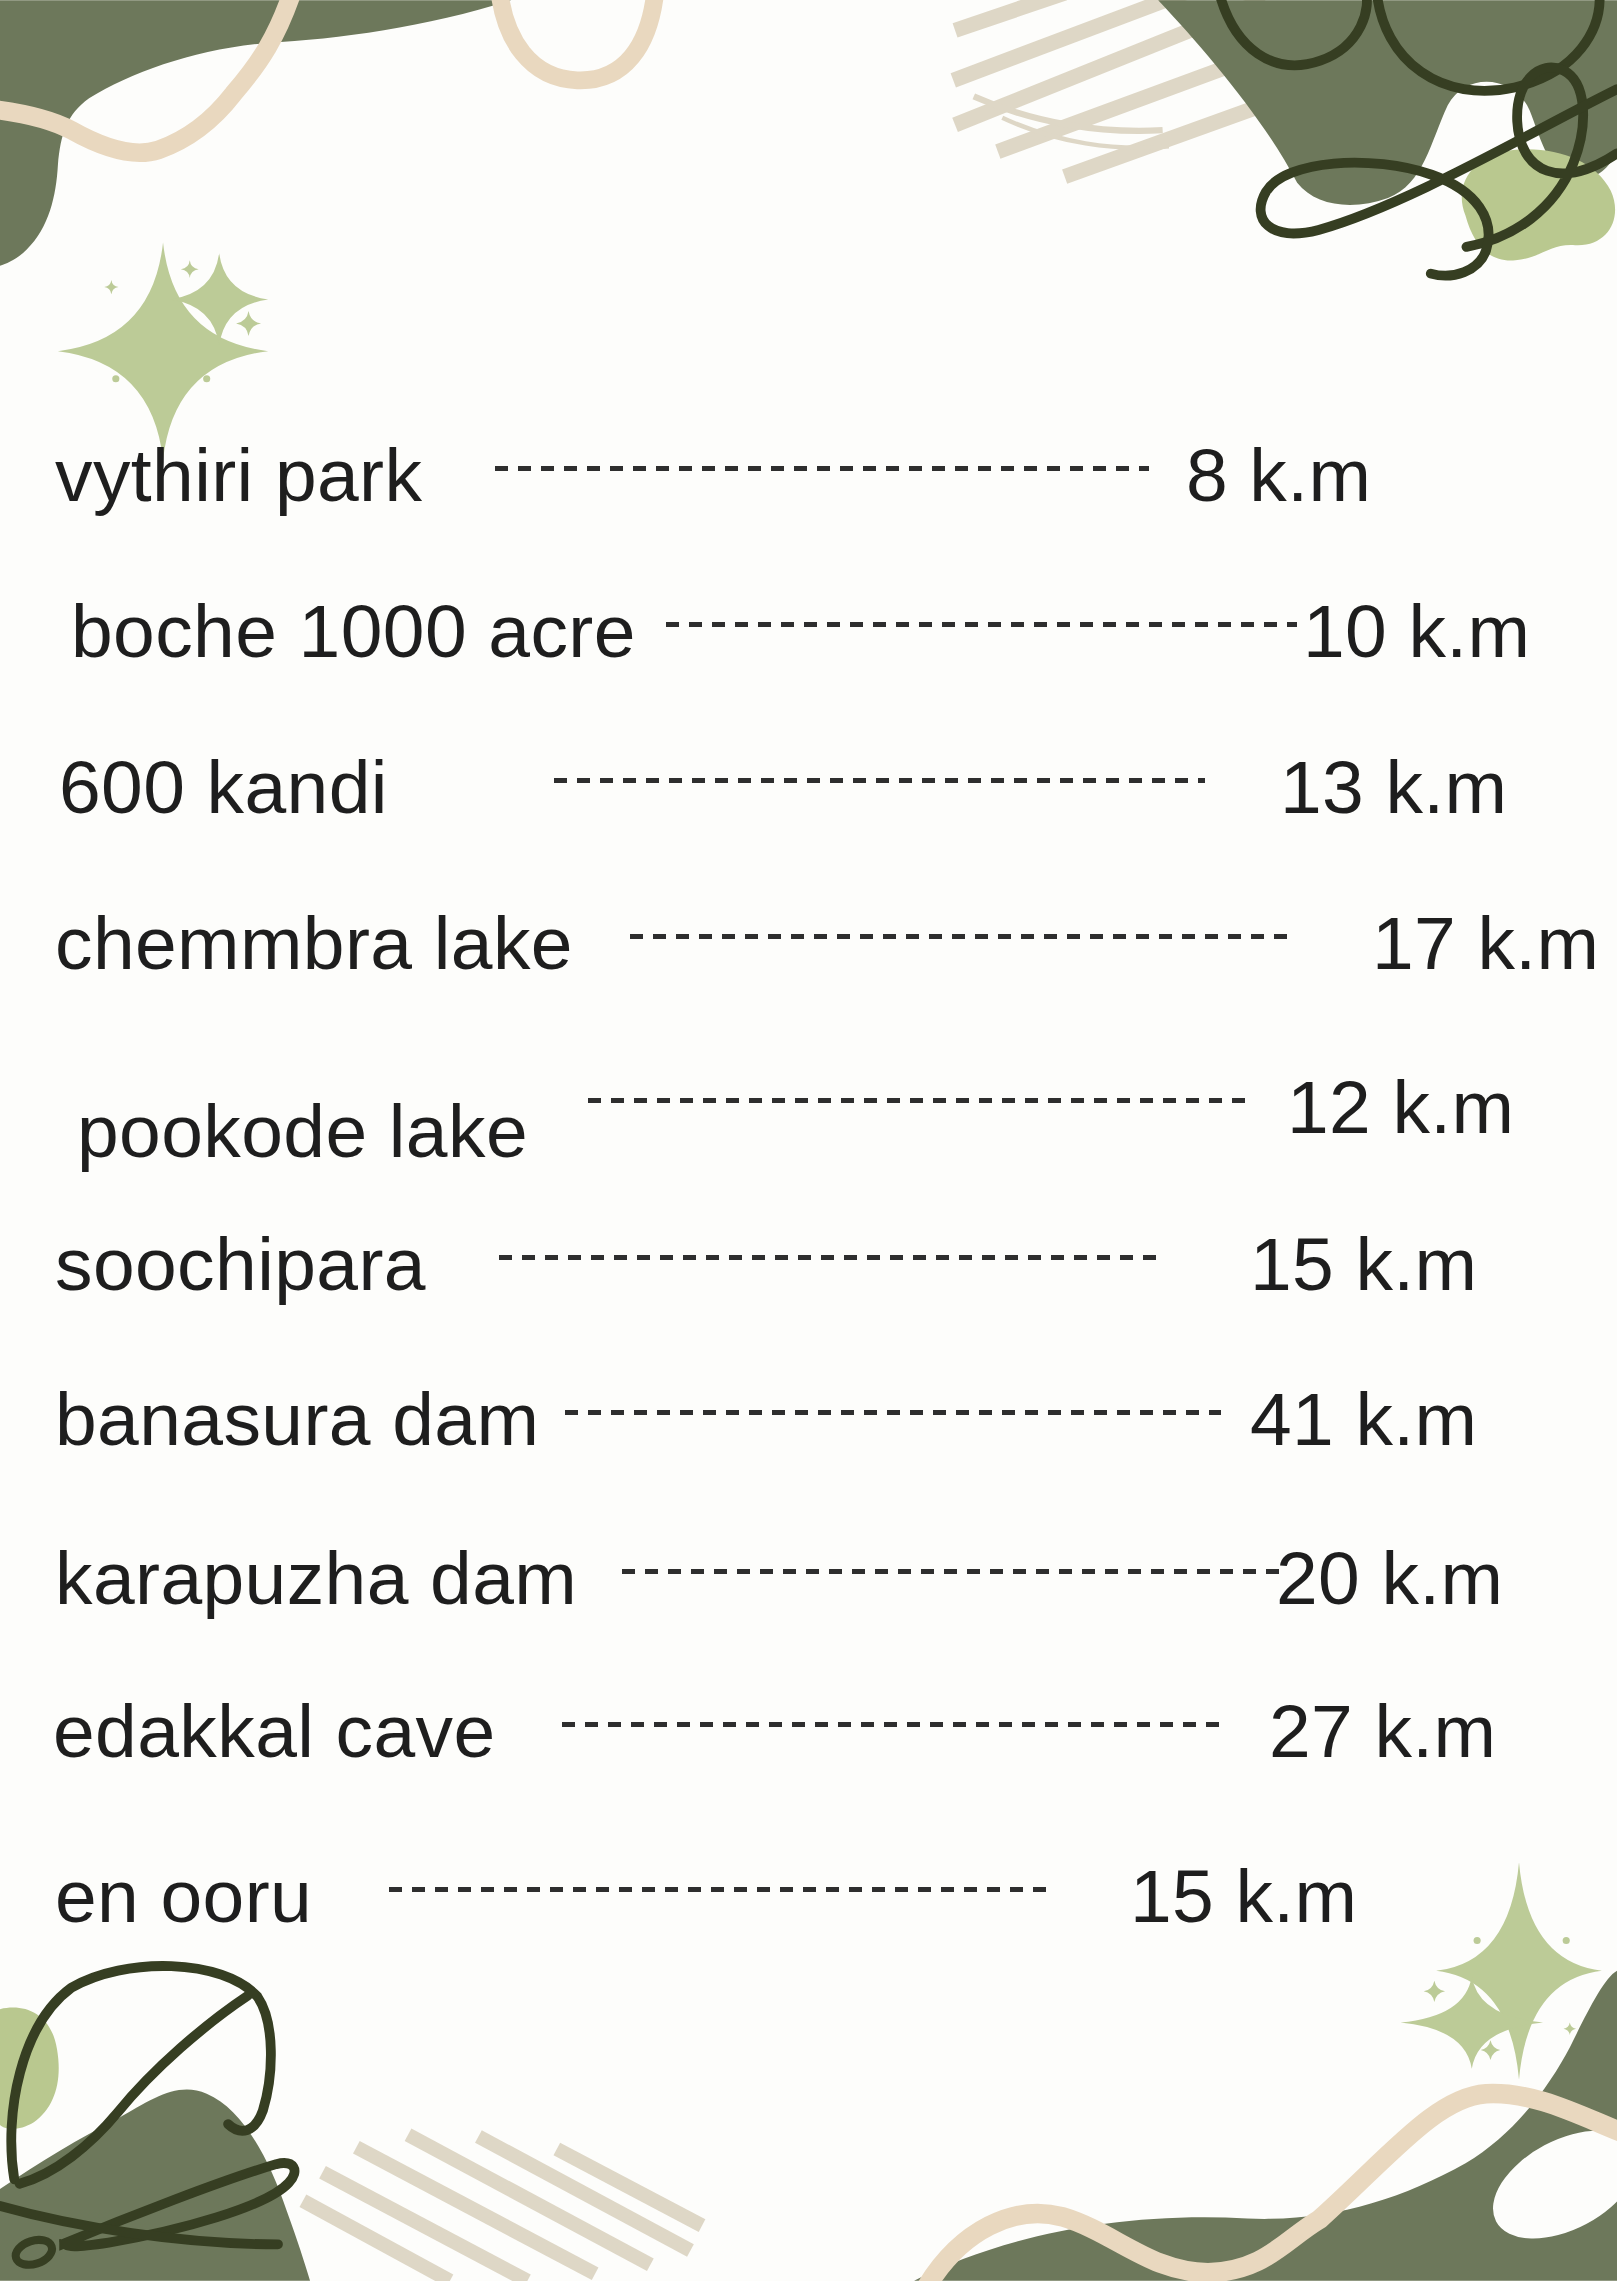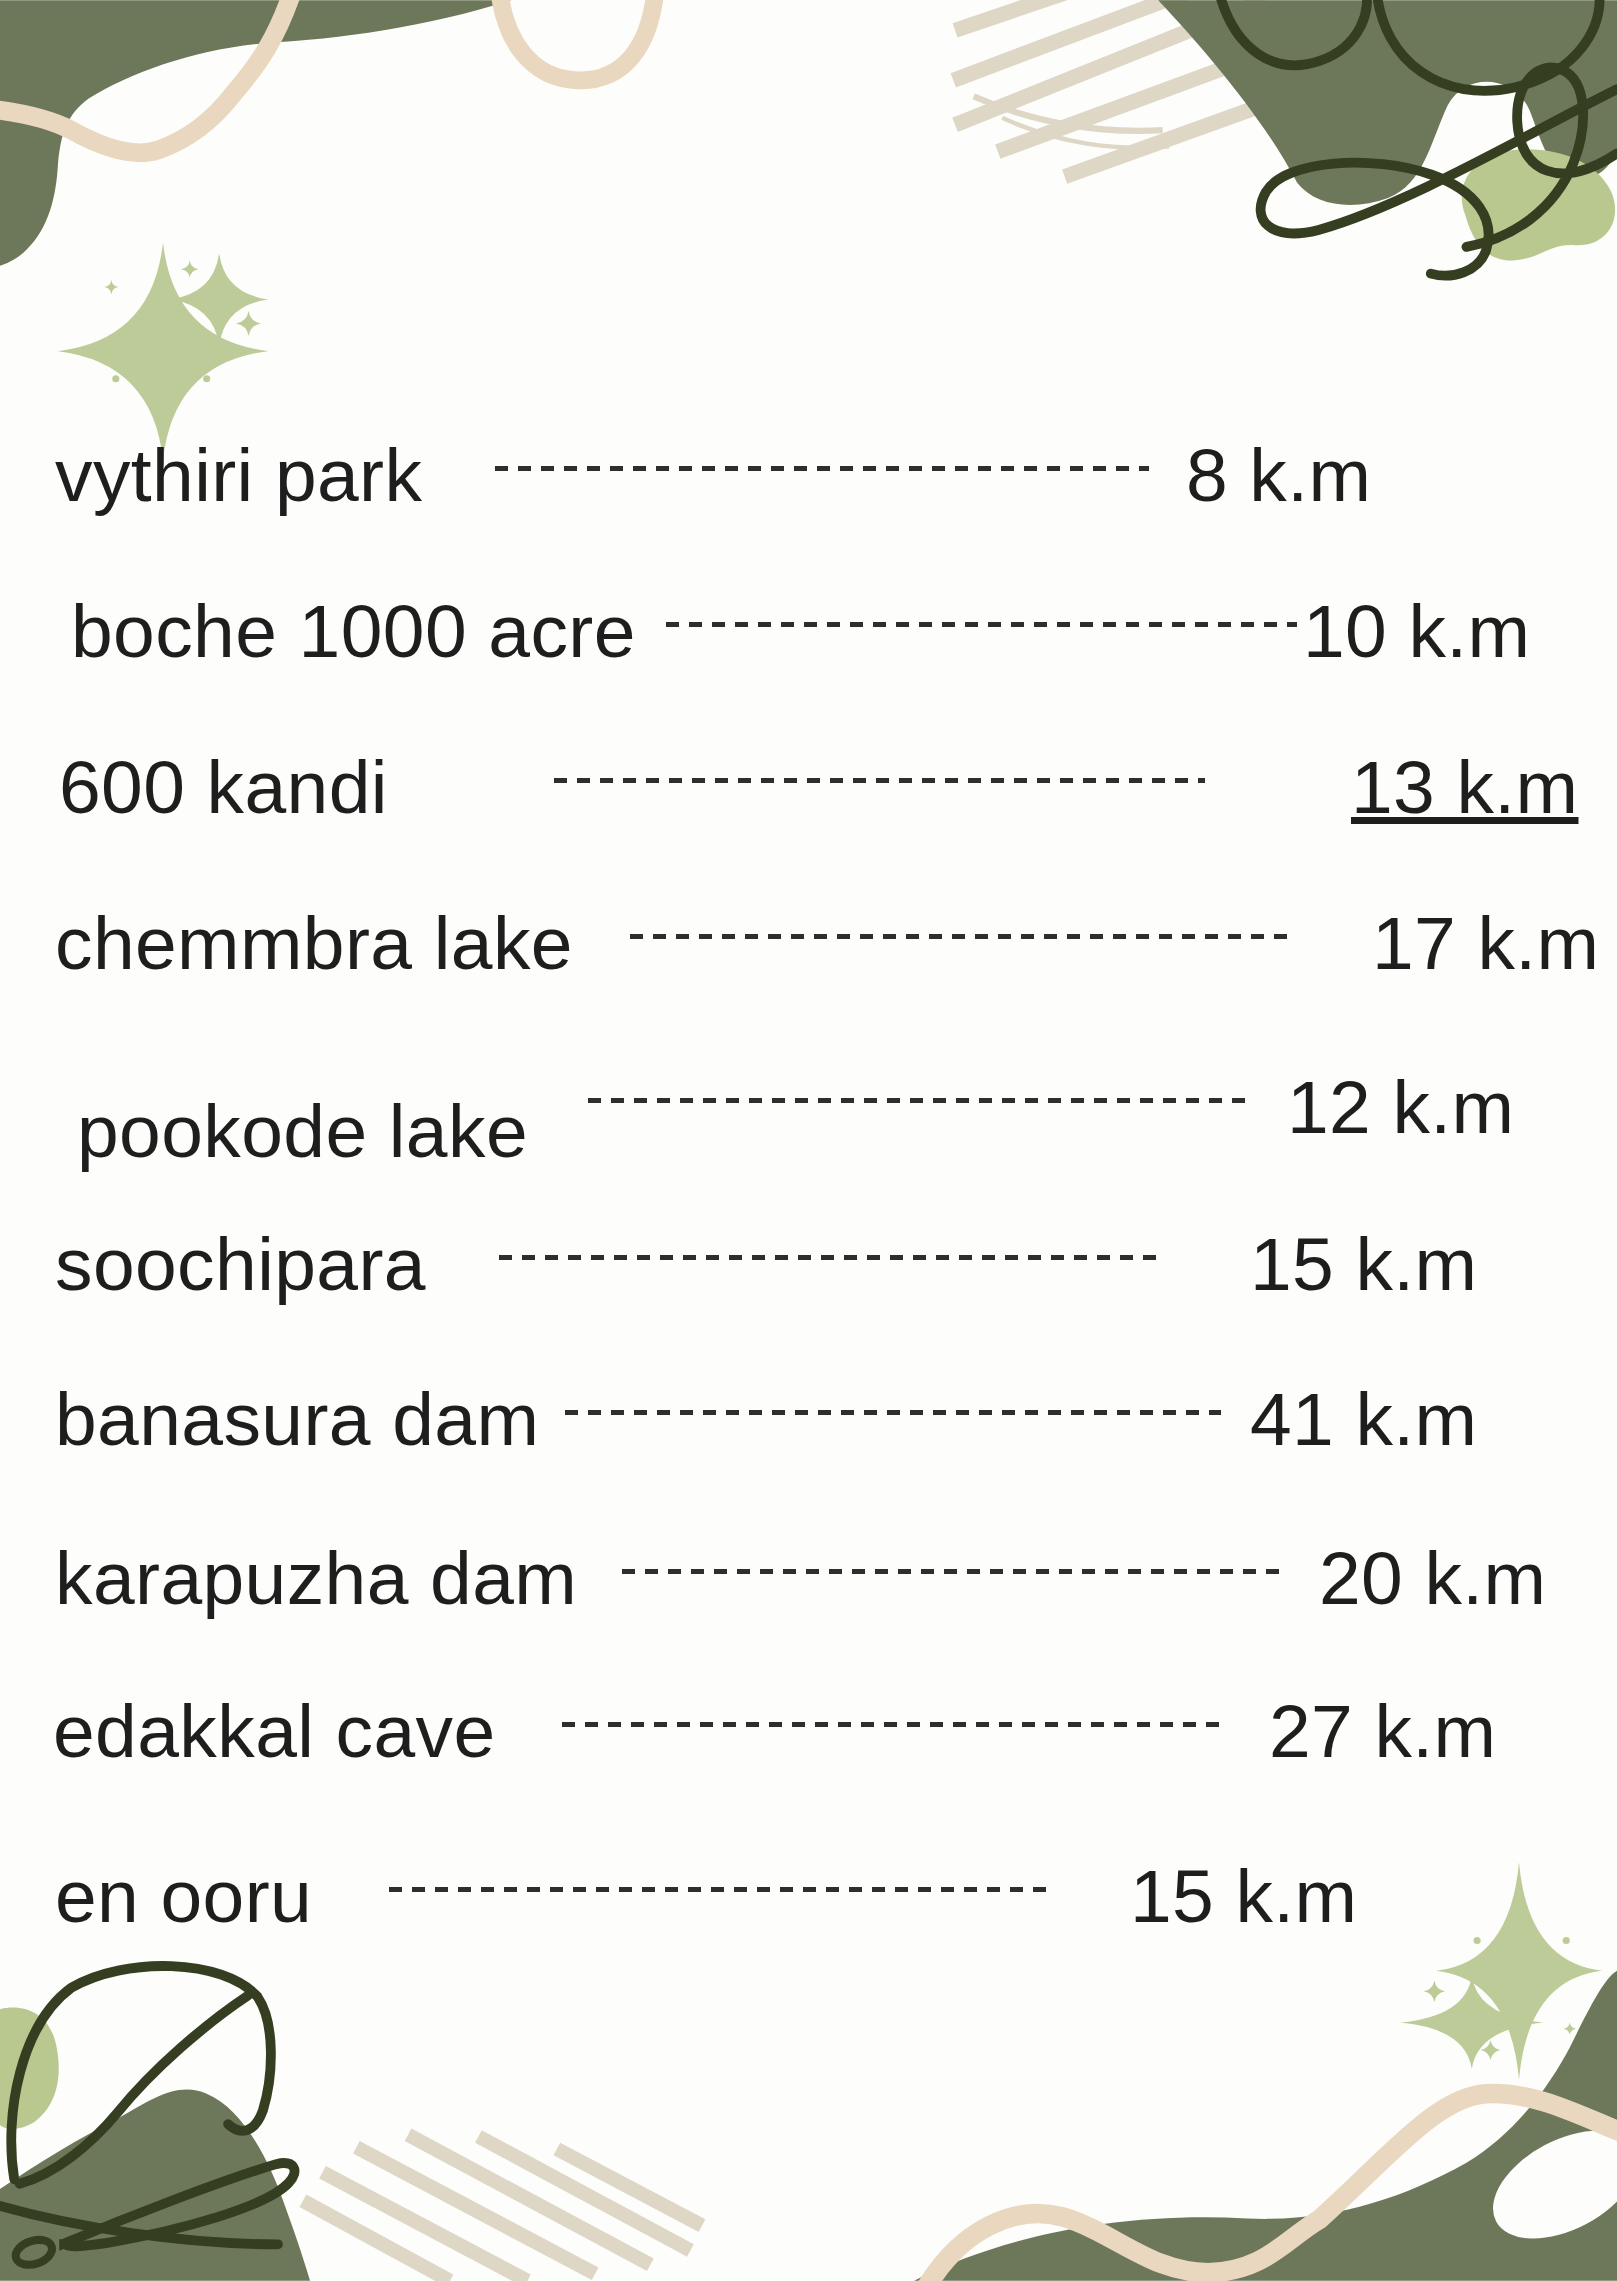--- a/index.html
+++ b/index.html
@@ -18,26 +18,26 @@
     font-size:75px;letter-spacing:0.4px;color:#1e1e1e;white-space:nowrap;
   }
   .place{left:55px;}
   .dashline{
     position:absolute;top:45px;height:4.5px;
     background:repeating-linear-gradient(90deg,#2e2e2e 0 13.4px,transparent 13.4px 23px);
   }
   
   .row:nth-of-type(1){top:421px;}  .row:nth-of-type(1) .dashline{left:495px;width:654px;} .row:nth-of-type(1) .dist{left:1154px;margin-left:32px;}
   .row:nth-of-type(2){top:577px;}  .row:nth-of-type(2) .place{left:71px;} .row:nth-of-type(2) .dashline{left:666px;width:631px;} .row:nth-of-type(2) .dist{left:1303px;}
-  .row:nth-of-type(3){top:733px;}  .row:nth-of-type(3) .place{left:59px;} .row:nth-of-type(3) .dashline{left:554px;width:651px;} .row:nth-of-type(3) .dist{left:1351px;text-decoration:underline;}
+  .row:nth-of-type(3){top:733px;}  .row:nth-of-type(3) .place{left:59px;} .row:nth-of-type(3) .dashline{left:554px;width:651px;} .row:nth-of-type(3) .dist{left:1280px;}
   .row:nth-of-type(4){top:889px;}  .row:nth-of-type(4) .dashline{left:630px;width:660px;} .row:nth-of-type(4) .dist{left:1372px;}
   .row:nth-of-type(5){top:1053px;} .row:nth-of-type(5) .place{left:77px;margin-top:24px;} .row:nth-of-type(5) .dashline{left:588px;width:657px;} .row:nth-of-type(5) .dist{left:1287px;text-align:center;}
   .row:nth-of-type(6){top:1210px;} .row:nth-of-type(6) .dashline{left:499px;width:657px;} .row:nth-of-type(6) .dist{left:1250px;}
   .row:nth-of-type(7){top:1365px;} .row:nth-of-type(7) .dashline{left:565px;width:656px;} .row:nth-of-type(7) .dist{left:1250px;}
-  .row:nth-of-type(8){top:1524px;} .row:nth-of-type(8) .dashline{left:622px;width:657px;} .row:nth-of-type(8) .dist{left:1319px;text-align:center;}
+  .row:nth-of-type(8){top:1524px;} .row:nth-of-type(8) .dashline{left:622px;width:657px;} .row:nth-of-type(8) .dist{left:1276px;text-align:center;}
   .row:nth-of-type(9){top:1677px;} .row:nth-of-type(9) .place{left:53px;} .row:nth-of-type(9) .dashline{left:562px;width:657px;} .row:nth-of-type(9) .dist{left:1269px;}
   .row:nth-of-type(10){top:1842px;}.row:nth-of-type(10) .dashline{left:389px;width:662px;} .row:nth-of-type(10) .dist{left:1130px;}
 </style>
 </head>
 <body>
 
 <div class="canvas">
 
   <svg class="decor-svg" viewBox="0 0 1815 2560" aria-hidden="true">
 

